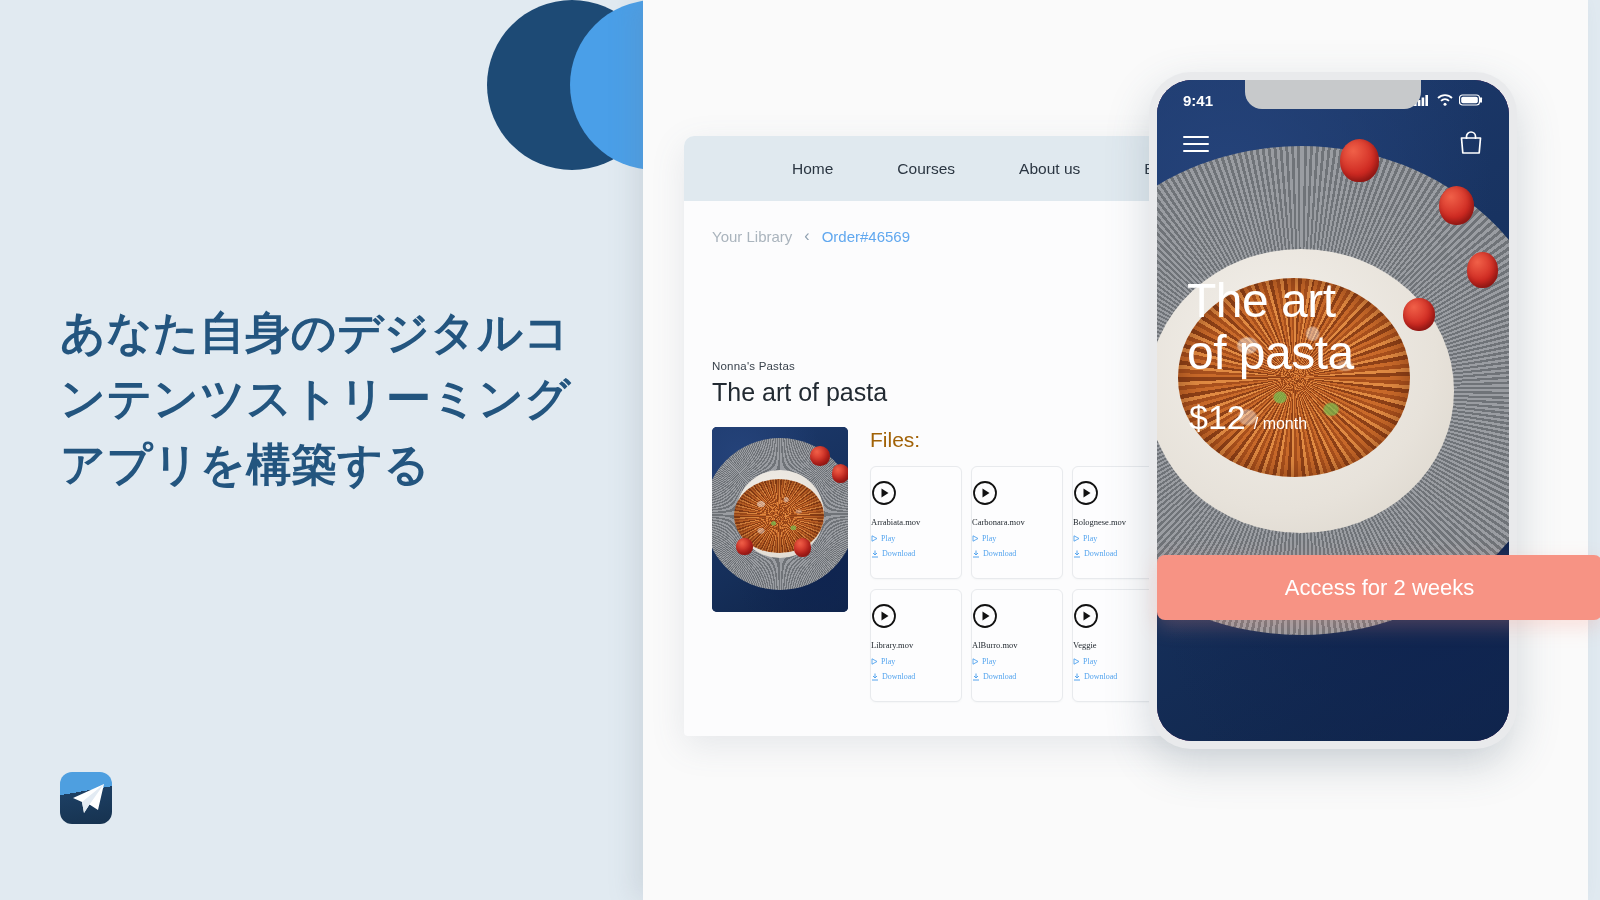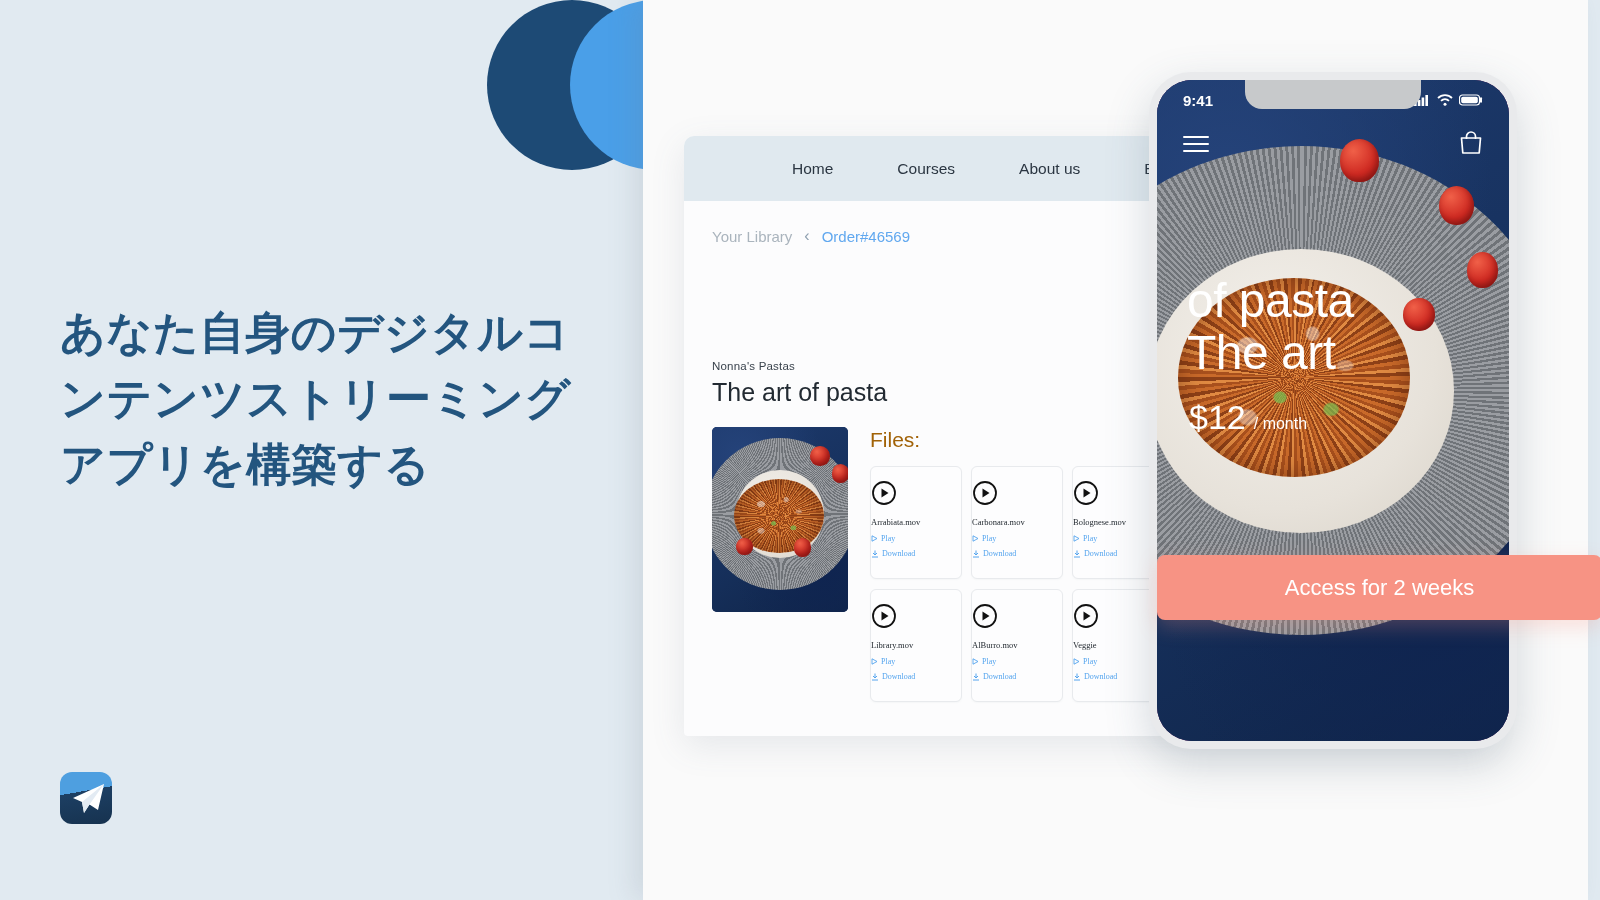--- a/index.html
+++ b/index.html
@@ -454,22 +454,22 @@
         </span>
         <span>
           <svg width="24" height="25" viewBox="0 0 24 25">
             <path d="M2.5 8 H21.5 L20.2 23 H3.8 Z" fill="none" stroke="#fff" stroke-width="1.7" stroke-linejoin="round"></path>
             <path d="M7.5 9 V6.5 A4.5 4.5 0 0 1 16.5 6.5 V9" fill="none" stroke="#fff" stroke-width="1.7"></path>
           </svg>
         </span>
       </div>
 
       <div class="phone-title">
+        <div>The art</div>
         <div>of pasta</div>
-        <div>The art</div>
       </div>
 
       <div class="phone-price">
         <span class="price-amt">$12</span>
         <span class="price-per">/ month</span>
       </div>
 
     </div>
   </div>
 

